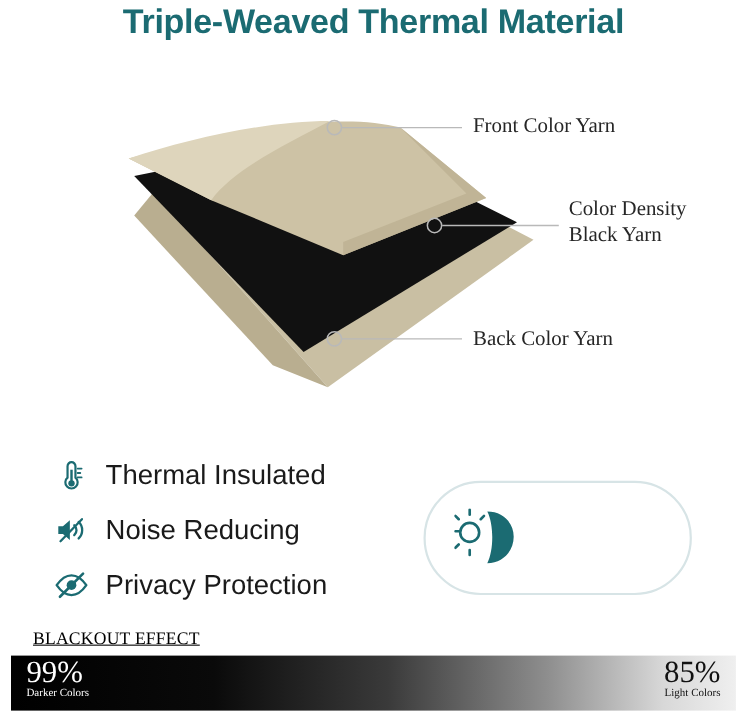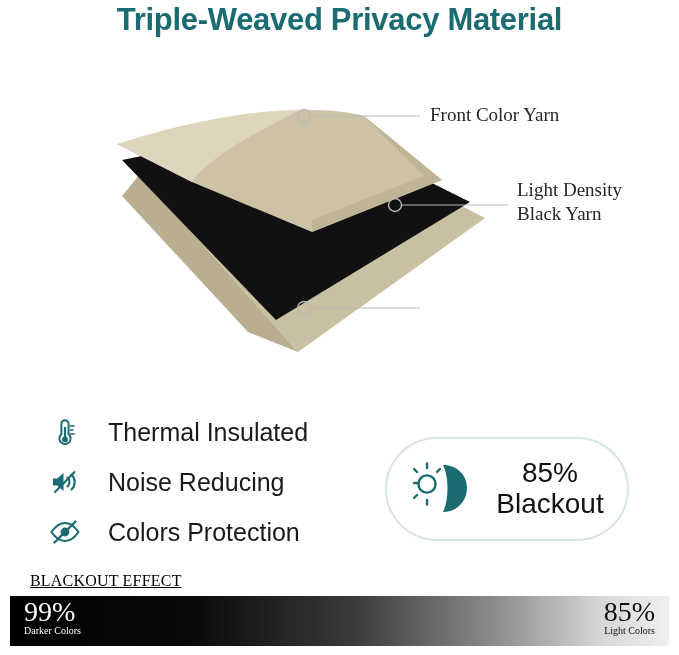--- a/index.html
+++ b/index.html
@@ -56,21 +56,20 @@
     position: absolute;
     left: 48px;
     top: 410px;
     width: 330px;
   }
   .feature-row {
     display: flex;
     align-items: center;
     height: 44px;
     margin-bottom: 6px;
-    gap: 12px;
   }
   .feature-icon {
     width: 34px;
     height: 34px;
     flex: 0 0 34px;
     display: flex;
     align-items: center;
     justify-content: center;
     margin-right: 14px;
   }
@@ -145,21 +144,21 @@
     font-family: "Liberation Serif", serif;
   }
   #bar-left { left: 24px; top: 600px; color: #ffffff; }
   #bar-right { right: 24px; top: 600px; color: #111111; text-align: right; }
   .bar-pct { font-size: 28px; line-height: 23px; display: block; }
   .bar-sub { font-size: 10px; line-height: 15px; display: block; }
 </style>
 </head>
 <body>
 
-<div id="title">Triple-Weaved Privacy Material</div>
+<div id="title">Triple-Weaved Thermal Material</div>
 
 <div id="diagram">
   <svg width="679" height="290" viewBox="0 0 679 290" xmlns="http://www.w3.org/2000/svg">
 
     <path d="M128,104 L308,62 L473,148 L286,282 Z" fill="#c9bfa3"></path>
     <path d="M128,104 L286,282 L236,262 L110,126 Z" fill="#b9ae90"></path>
 
     <path d="M110,90 L298,52 L458,132 L264,250 Z" fill="#111111"></path>
 
     <path d="M105,74 C150,62 210,48 268,42 C300,39 330,40 352,46 L430,110 L300,162 L180,112 Z" fill="#cdc2a5"></path>
@@ -175,23 +174,24 @@
       <path d="M390,135 L496,135" fill="none" stroke="#b9b9b9" stroke-width="1.2"></path>
     </g>
     <g>
       <circle cx="292" cy="238" r="6.5" fill="none" stroke="#b9b9b9" stroke-width="1.4"></circle>
       <path d="M299,238 L408,238" fill="none" stroke="#b9b9b9" stroke-width="1.2"></path>
     </g>
   </svg>
 
   <div class="callout-text" id="label-front">Front  Color Yarn</div>
   <div class="callout-text" id="label-high">
-    <span>Light Density</span><br>
+    <span>Color Density</span><br>
     <span>Black Yarn</span>
   </div>
+  <div class="callout-text" id="label-back">Back Color Yarn</div>
 </div>
 
 <div id="features">
 
   <div class="feature-row">
     <span class="feature-icon">
       <svg width="26" height="30" viewBox="0 0 26 30" xmlns="http://www.w3.org/2000/svg">
         <path d="M13 3.2 a3.6 3.6 0 0 1 3.6 3.6 v10.4 a5.6 5.6 0 1 1 -7.2 0 V6.8 A3.6 3.6 0 0 1 13 3.2 Z" fill="none" stroke="#1b6b72" stroke-width="2"></path>
         <circle cx="13" cy="22.4" r="2.9" fill="#1b6b72"></circle>
         <rect x="11.9" y="10" width="2.2" height="10.5" fill="#1b6b72"></rect>
@@ -214,45 +214,41 @@
   </div>
 
   <div class="feature-row">
     <span class="feature-icon">
       <svg width="32" height="26" viewBox="0 0 32 26" xmlns="http://www.w3.org/2000/svg">
         <path d="M2.5 13 C7 6.5 12 4 16 4 C20 4 25 6.5 29.5 13 C25 19.5 20 22 16 22 C12 22 7 19.5 2.5 13 Z" fill="none" stroke="#1b6b72" stroke-width="2.1" stroke-linejoin="round"></path>
         <circle cx="16" cy="13" r="4.4" fill="#1b6b72"></circle>
         <path d="M26.5 2.5 L5.5 23.5" stroke="#1b6b72" stroke-width="2.4" stroke-linecap="round"></path>
       </svg>
     </span>
-    <span class="feature-label">Colors Protection</span>
+    <span class="feature-label">Privacy Protection</span>
   </div>
 </div>
 
 <div id="badge">
   <span id="badge-icon">
     <svg width="62" height="54" viewBox="0 0 62 54" xmlns="http://www.w3.org/2000/svg">
 
       <g stroke="#1b6b72" stroke-width="2.4" stroke-linecap="round">
         <path d="M14 6 L14 1.5"></path>
         <path d="M4 10 L1 7"></path>
         <path d="M24 10 L27 7"></path>
         <path d="M2.5 21 L-1 21" transform="translate(2,0)"></path>
         <path d="M4 33 L1 36"></path>
         <path d="M14 38 L14 42.5"></path>
       </g>
       <circle cx="14" cy="22" r="8.6" fill="none" stroke="#1b6b72" stroke-width="2.4"></circle>
 
       <path d="M30 3 C44 3 54 13 54 26 C54 39 44 50 30 50 C36 38 36 15 30 3 Z" fill="#1b6b72"></path>
     </svg>
   </span>
-  <span id="badge-text">
-    <span id="badge-pct">85%</span>
-    <span id="badge-word">Blackout</span>
-  </span>
 </div>
 
 <div id="effect-title">BLACKOUT EFFECT</div>
 <div id="gradient-bar"></div>
 <div class="bar-label" id="bar-left">
   <span class="bar-pct">99%</span>
   <span class="bar-sub">Darker Colors</span>
 </div>
 <div class="bar-label" id="bar-right">
   <span class="bar-pct">85%</span>

